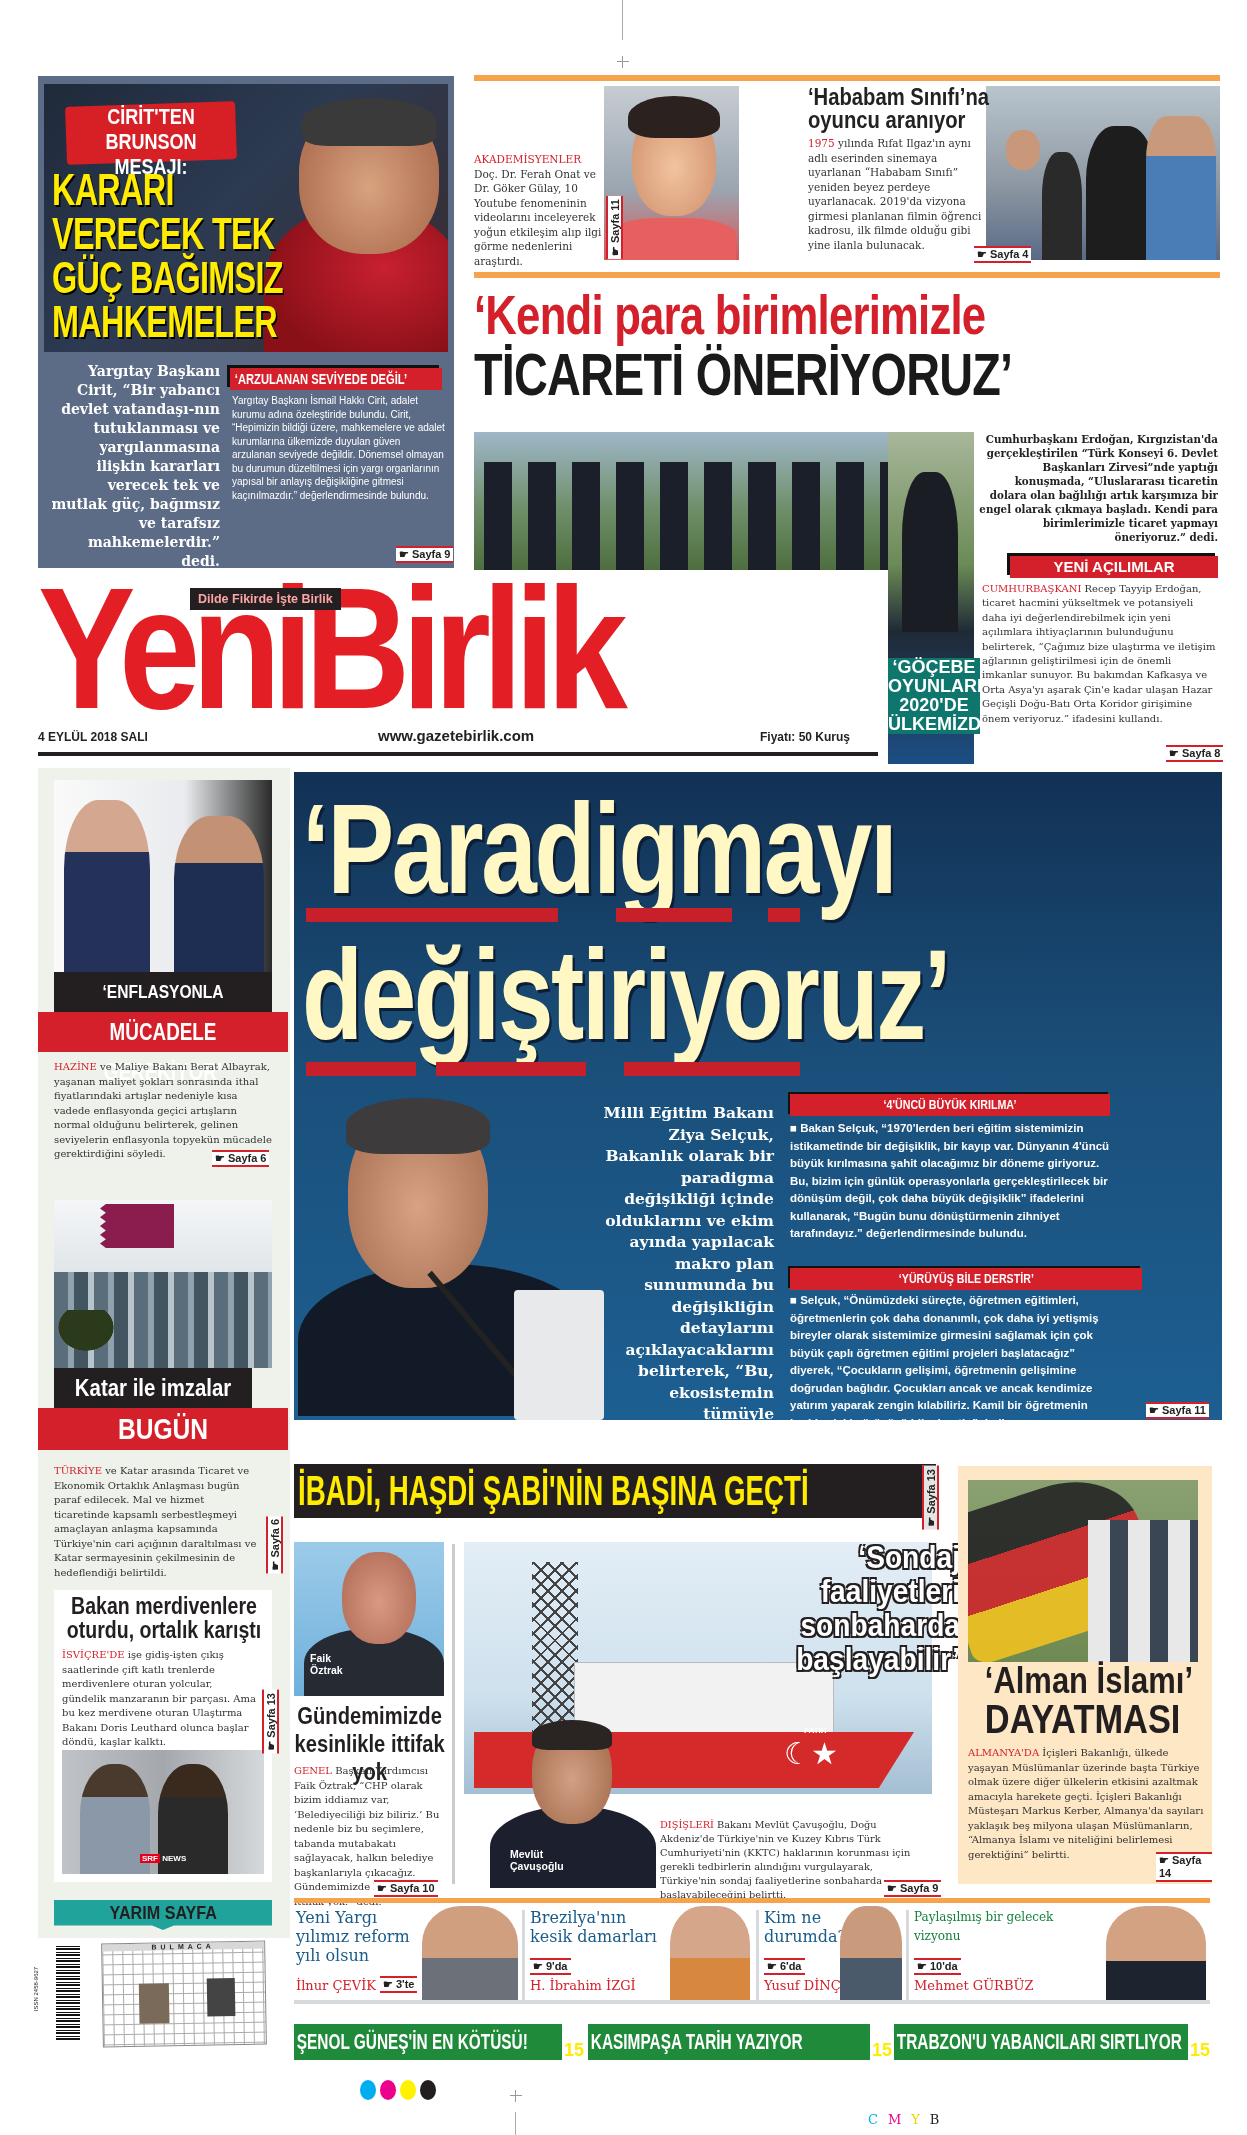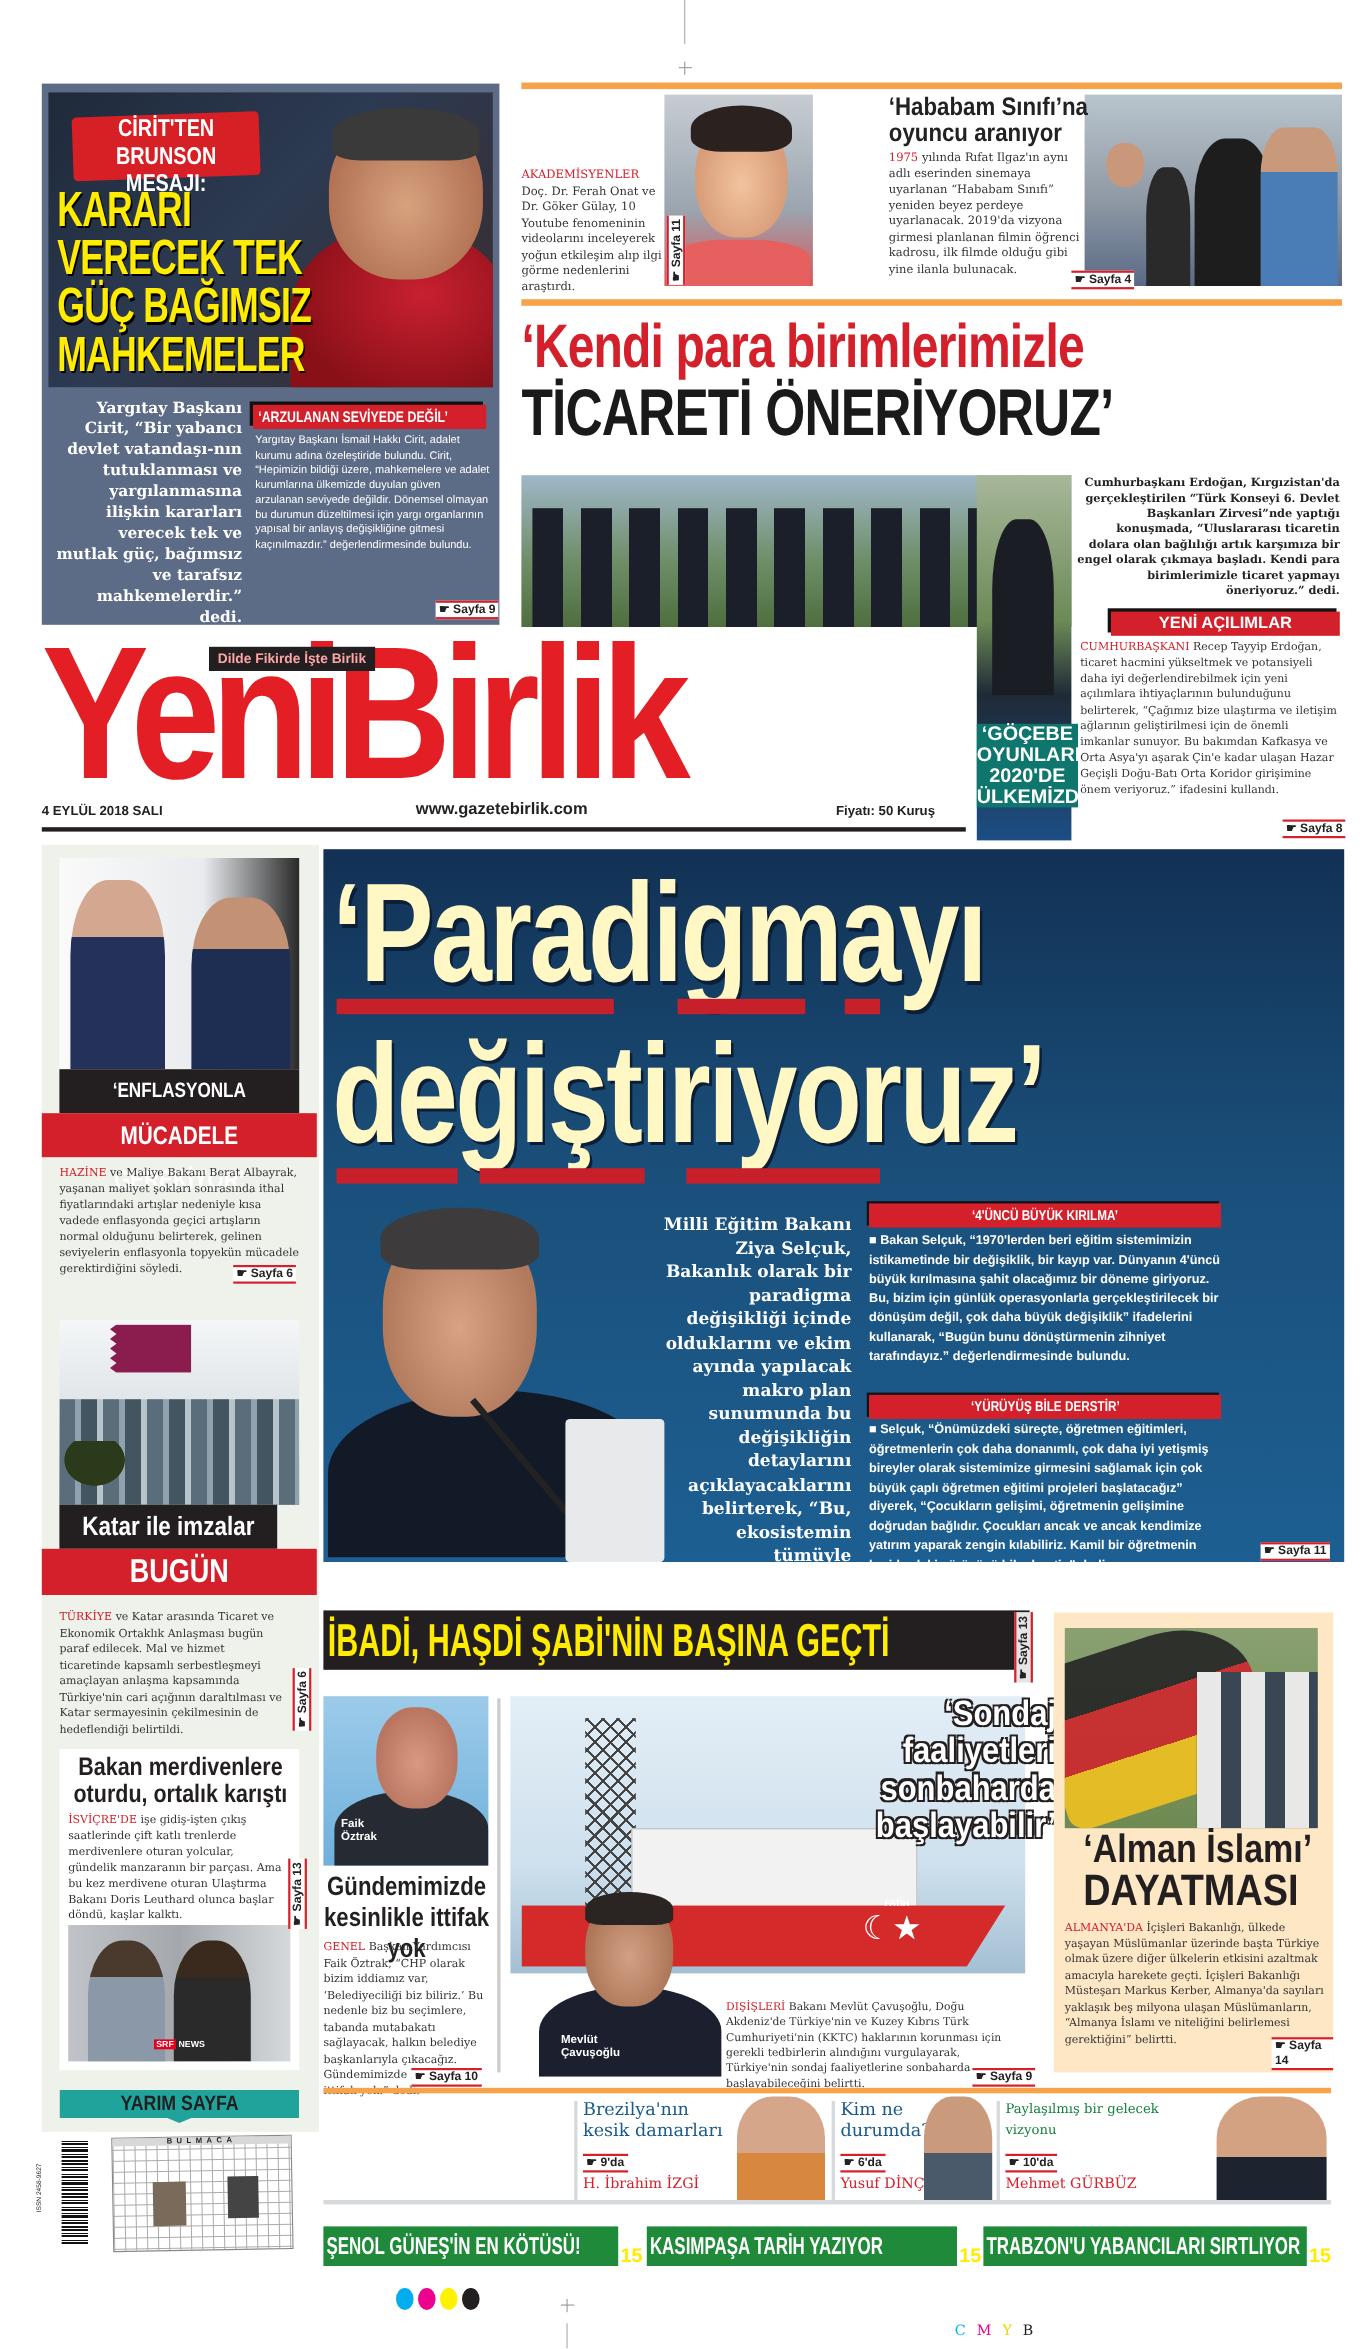--- a/index.html
+++ b/index.html
@@ -199,21 +199,21 @@
   </div>
   <div class="abs" style="left:220px;top:518px;width:90px;height:130px;background:#e8e9ea;border-radius:4px"></div>
 
   <div class="abs serif" style="left:304px;top:330px;width:176px;color:#fff;font-weight:bold;font-size:15.5px;line-height:21.5px;text-align:right">Milli Eğitim Bakanı Ziya Selçuk, Bakanlık olarak bir paradigma değişikliği içinde olduklarını ve ekim ayında yapılacak makro plan sunumunda bu değişikliğin detaylarını açıklayacaklarını belirterek, “Bu, ekosistemin tümüyle değiştirilmesinin gerektiği bir durum.” dedi.</div>
 
   <div class="abs cond" style="left:496px;top:322px;width:320px;height:22px;background:#d4202a;box-shadow:-2px -2px 0 #111;text-align:center">
     <span style="color:#fff;font-size:13px;line-height:22px;display:inline-block;transform:scaleX(0.82)">‘4'ÜNCÜ BÜYÜK KIRILMA’</span>
   </div>
   <div class="abs sans" style="left:496px;top:348px;width:322px;color:#fff;font-weight:bold;font-size:11.5px;line-height:17.5px">■ <span>Bakan Selçuk, “1970'lerden beri eğitim sistemimizin istikametinde bir değişiklik, bir kayıp var. Dünyanın 4'üncü büyük kırılmasına şahit olacağımız bir döneme giriyoruz. Bu, bizim için günlük operasyonlarla gerçekleştirilecek bir dönüşüm değil, çok daha büyük değişiklik” ifadelerini kullanarak, “Bugün bunu dönüştürmenin zihniyet tarafındayız.” değerlendirmesinde bulundu.</span></div>
 
-  <div class="abs cond" style="left:496px;top:496px;width:320px;height:22px;background:#d4202a;box-shadow:-2px -2px 0 #111;text-align:center">
+  <div class="abs cond" style="left:496px;top:496px;width:352px;height:22px;background:#d4202a;box-shadow:-2px -2px 0 #111;text-align:center">
     <span style="color:#fff;font-size:13px;line-height:22px;display:inline-block;transform:scaleX(0.82)">‘YÜRÜYÜŞ BİLE DERSTİR’</span>
   </div>
   <div class="abs sans" style="left:496px;top:520px;width:324px;color:#fff;font-weight:bold;font-size:11.5px;line-height:17.5px">■ <span>Selçuk, “Önümüzdeki süreçte, öğretmen eğitimleri, öğretmenlerin çok daha donanımlı, çok daha iyi yetişmiş bireyler olarak sistemimize girmesini sağlamak için çok büyük çaplı öğretmen eğitimi projeleri başlatacağız” diyerek, “Çocukların gelişimi, öğretmenin gelişimine doğrudan bağlıdır. Çocukları ancak ve ancak kendimize yatırım yaparak zengin kılabiliriz. Kamil bir öğretmenin koridordaki yürüyüşü bile derstir.” dedi.</span></div>
   <div class="abs" style="left:852px;top:628px"><span class="sayfa">☛ <span>Sayfa 11</span></span></div>
 </div>
 
 <div class="abs cond" style="left:294px;top:1464px;width:642px;height:54px;background:#231f20;overflow:hidden">
   <span style="display:inline-block;color:#ffec00;font-size:42px;line-height:54px;padding-left:6px;white-space:nowrap;transform:scaleX(0.66);transform-origin:left">İBADİ, HAŞDİ ŞABİ'NİN BAŞINA GEÇTİ</span>
 </div>
 <div class="sayfa-v" style="left:922px;top:1466px;background:#e5e5e5">☛ <span>Sayfa 13</span></div>
@@ -270,20 +270,26 @@
   </div>
   <div class="abs body-text" style="left:10px;top:280px;width:236px;font-size:10px;line-height:14.5px">
     <span class="red">ALMANYA'DA</span><span> İçişleri Bakanlığı, ülkede yaşayan Müslümanlar üzerinde başta Türkiye olmak üzere diğer ülkelerin etkisini azaltmak amacıyla harekete geçti. İçişleri Bakanlığı Müsteşarı Markus Kerber, Almanya'da sayıları yaklaşık beş milyona ulaşan Müslümanların, “Almanya İslamı ve niteliğini belirlemesi gerektiğini” belirtti.</span>
   </div>
   <div class="abs" style="left:198px;top:386px"><span class="sayfa">☛ <span>Sayfa 14</span></span></div>
 </div>
 
 <div class="abs" style="left:294px;top:1898px;width:916px;height:5px;background:#f7a34b"></div>
 <div class="abs" style="left:294px;top:1906px;width:916px;height:98px;background:#fff;border-bottom:4px solid #d6dadd">
 
+  <div class="abs" style="left:0;top:0;width:224px;height:94px">
+    <div class="abs serif" style="left:2px;top:2px;width:128px;font-size:16px;line-height:19px;color:#1a5b8a">Yeni Yargı yılımız reform yılı olsun</div>
+    <div class="abs serif red" style="left:2px;top:72px;font-size:13px">İlnur ÇEVİK</div>
+    <span class="sayfa abs" style="left:86px;top:70px">☛ <span>3'te</span></span>
+    <div class="abs" style="left:128px;top:0;width:96px;height:94px;background:linear-gradient(#cf9f80 0 55%,#6b7079 55%);border-radius:40% 40% 0 0"></div>
+  </div>
   <div class="abs" style="left:228px;top:4px;width:3px;height:90px;background:#d6dadd"></div>
 
   <div class="abs" style="left:236px;top:0;width:222px;height:94px">
     <div class="abs serif" style="left:0;top:2px;width:140px;font-size:16px;line-height:19px;color:#1a5b8a">Brezilya'nın kesik damarları</div>
     <span class="sayfa abs" style="left:0;top:52px">☛ <span>9'da</span></span>
     <div class="abs serif red" style="left:0;top:72px;font-size:13px">H. İbrahim İZGİ</div>
     <div class="abs" style="left:140px;top:0;width:80px;height:94px;background:linear-gradient(#d5a689 0 55%,#d8883e 55%);border-radius:40% 40% 0 0"></div>
   </div>
   <div class="abs" style="left:462px;top:4px;width:3px;height:90px;background:#d6dadd"></div>
 

